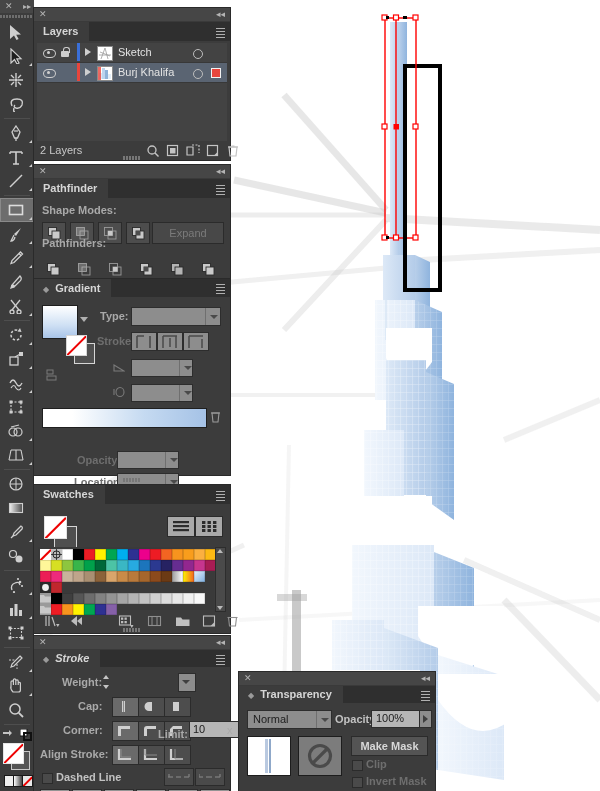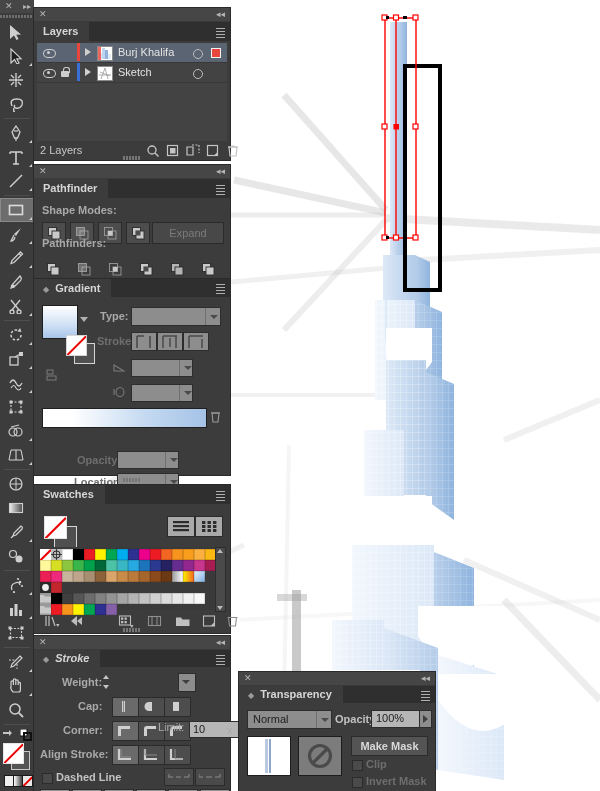--- a/index.html
+++ b/index.html
@@ -478,52 +478,52 @@
     </div>
     <div class="flyout">
       <i></i>
         <i></i>
         <i></i>
         <i></i>
     </div>
   </div>
   <div class="body" style="height:120px;">
     <div class="layers-list" style="top:2px;height:98px;" id="layers-list">
-        <div class="layer-row sel">
-          <span class="eye"></span>
-          <span class="colbar" style="background:#e8453c"></span>
-          <span class="tri"></span>
-          <span class="thumb"><svg width="14" height="13">
-              <rect width="14" height="13" fill="#fff"></rect>
-              <rect x="4" y="1" width="3" height="11" fill="#bcd4ee"></rect>
-              <rect x="7" y="3" width="3" height="9" fill="#8eb2d9"></rect>
-              <rect x="1" y="6" width="3" height="6" fill="#d9e7f6"></rect>
-              <rect x="10" y="7" width="3" height="5" fill="#e2edf8"></rect>
-              <path d="M0 0 h3 v13 h-3z" fill="#e8453c" opacity=".8"></path>
-            </svg></span>
-          <span class="lname">Burj Khalifa</span>
-          <span class="target"></span>
-          <span class="sq" style="background:#e8453c;box-shadow:0 0 0 1px #f2f2f2;"></span>
-        </div>
         <div class="layer-row">
           <span class="eye"></span>
           <span class="lock"></span>
           <span class="colbar" style="background:#3a6fd8"></span>
           <span class="tri"></span>
           <span class="thumb"><svg width="14" height="13">
               <rect width="14" height="13" fill="#fff"></rect>
               <g stroke="#9a9a9a" stroke-width="0.8">
                 <path d="M3 12 L7 1"></path>
                 <path d="M10 12 L7 1"></path>
                 <path d="M1 8 h12"></path>
                 <path d="M2 5 L12 9"></path>
               </g>
             </svg></span>
           <span class="lname">Sketch</span>
           <span class="target"></span>
+        </div>
+        <div class="layer-row sel">
+          <span class="eye"></span>
+          <span class="colbar" style="background:#e8453c"></span>
+          <span class="tri"></span>
+          <span class="thumb"><svg width="14" height="13">
+              <rect width="14" height="13" fill="#fff"></rect>
+              <rect x="4" y="1" width="3" height="11" fill="#bcd4ee"></rect>
+              <rect x="7" y="3" width="3" height="9" fill="#8eb2d9"></rect>
+              <rect x="1" y="6" width="3" height="6" fill="#d9e7f6"></rect>
+              <rect x="10" y="7" width="3" height="5" fill="#e2edf8"></rect>
+              <path d="M0 0 h3 v13 h-3z" fill="#e8453c" opacity=".8"></path>
+            </svg></span>
+          <span class="lname">Burj Khalifa</span>
+          <span class="target"></span>
+          <span class="sq" style="background:#e8453c;box-shadow:0 0 0 1px #f2f2f2;"></span>
         </div>
       </div>
     <div class="panel-foot">
       <span style="position:absolute;left:6px;top:0;line-height:20px;font-size:11px;color:#c8c8c8;">2 Layers</span>
 
       <span class="fi" style="left:112px;">
         <svg width="14" height="13">
             <circle cx="6" cy="6" r="4" fill="none" stroke="#c4c4c4" stroke-width="1.3"></circle>
             <path d="M9 9 L12.5 12.5" stroke="#c4c4c4" stroke-width="1.4"></path>
           </svg>
@@ -1024,21 +1024,21 @@
           <svg width="18" height="13" style="position:absolute;left:3px;top:2px">
             <path d="M2 12 V5 a3 3 0 0 1 3 -3 H14 V5 H5 V12 Z" fill="#cfcfcf"></path>
           </svg>
         </div>
         <div class="iconbtn" style="left: 130px; top: 54px; width: 25px; height: 18px;">
           <svg width="18" height="13" style="position:absolute;left:3px;top:2px">
             <path d="M2 12 V5 L5 2 H14 V5 H5 V12 Z" fill="#cfcfcf"></path>
           </svg>
         </div>
       </div>
-    <div class="lbl" style="position:absolute;left:124px;top:54px;font-weight:normal;">Limit:</div>
+    <div class="lbl" style="position:absolute;left:124px;top:61px;font-weight:bold;">Limit:</div>
     <div class="field" style="position:absolute;left:155px;top:54px;width:35px;height:15px;background:#b6b6b6;padding-left:44px;">
       <span style="position:absolute;left:3px;top:1px;font-size:11px;color:#1d1d1d;">10</span>
     </div>
     <span class="lbl" style="position:absolute;left:193px;top:57px;">x</span>
 
     <div class="lbl" style="position:absolute;left:6px;top:81px;font-weight:bold;">Align Stroke:</div>
     <div id="align-btns">
         <div class="iconbtn on" style="left: 78px; top: 78px; width: 25px; height: 18px;">
           <svg width="18" height="13" style="position:absolute;left:3px;top:2px">
             <path d="M3 1 V11 H15" fill="none" stroke="#cfcfcf" stroke-width="2.2"></path>

